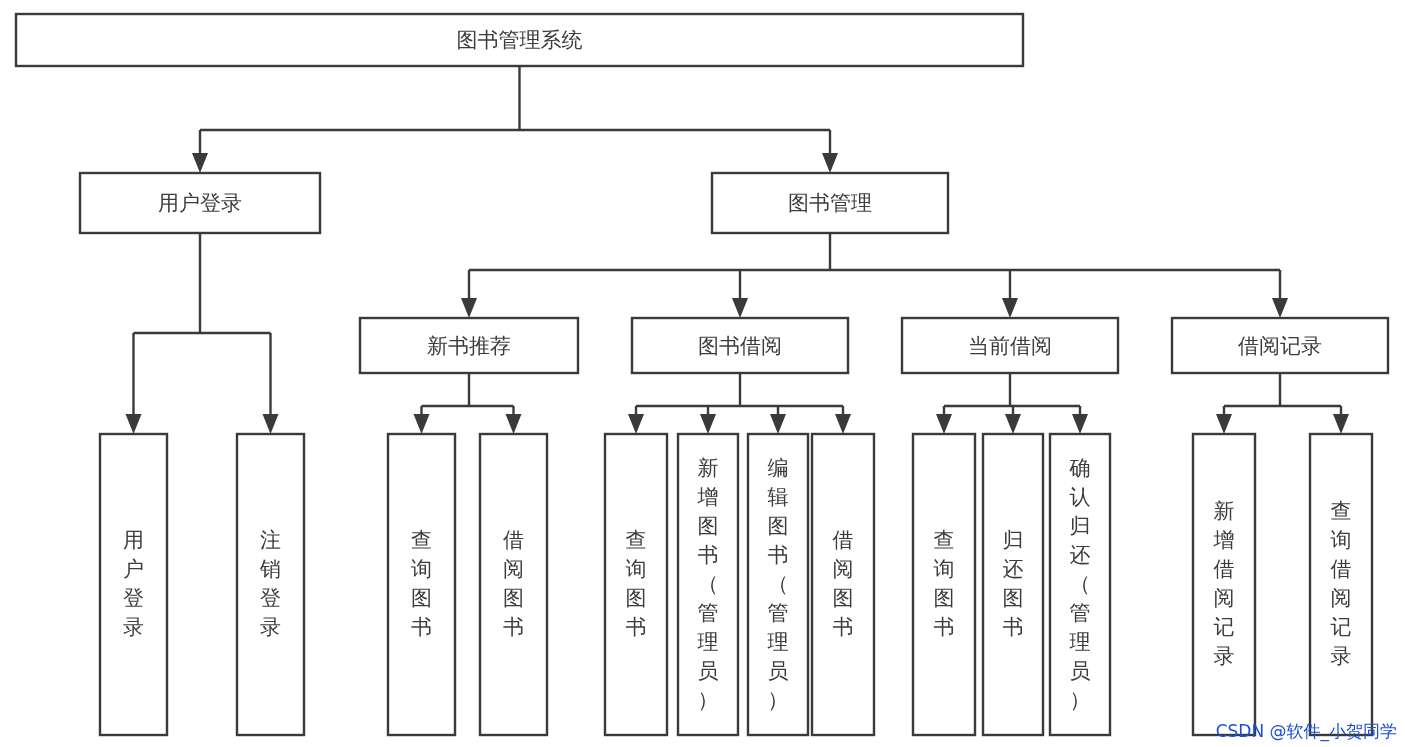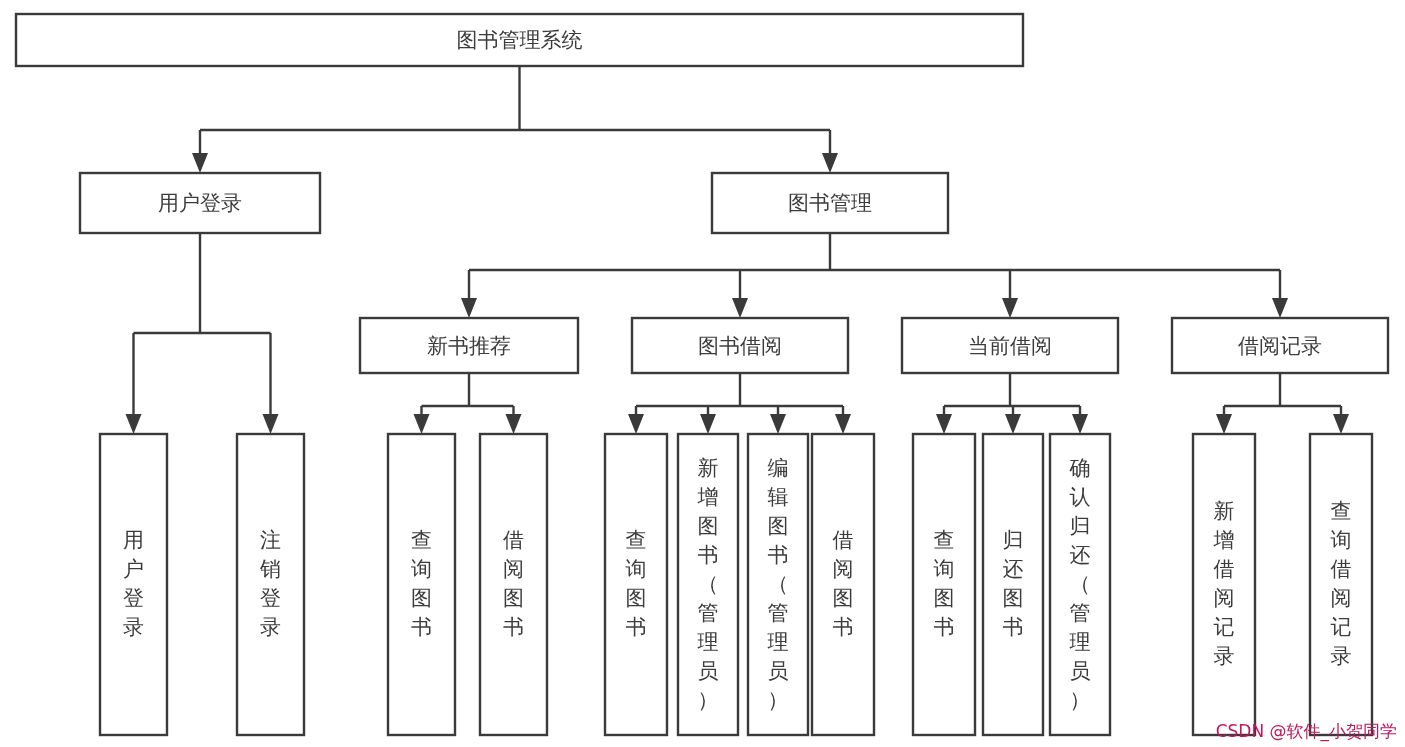--- a/index.html
+++ b/index.html
@@ -47,21 +47,21 @@
     font-size: 21px;
     font-family: "DejaVu Sans", "Liberation Sans", sans-serif;
     text-anchor: middle;
     dominant-baseline: middle;
   }
   .watermark-text {
     position: absolute;
     right: 8px;
     bottom: 4px;
     font-size: 17px;
-    color: #be185d;
+    color: #1d4ed8;
     font-family: "DejaVu Sans", "Liberation Sans", sans-serif;
     white-space: nowrap;
     pointer-events: none;
   }
 </style>
 </head>
 <body>
 
 <svg id="diagram-root" viewBox="0 0 1405 747" xmlns="http://www.w3.org/2000/svg">
   <g id="edges-layer">

